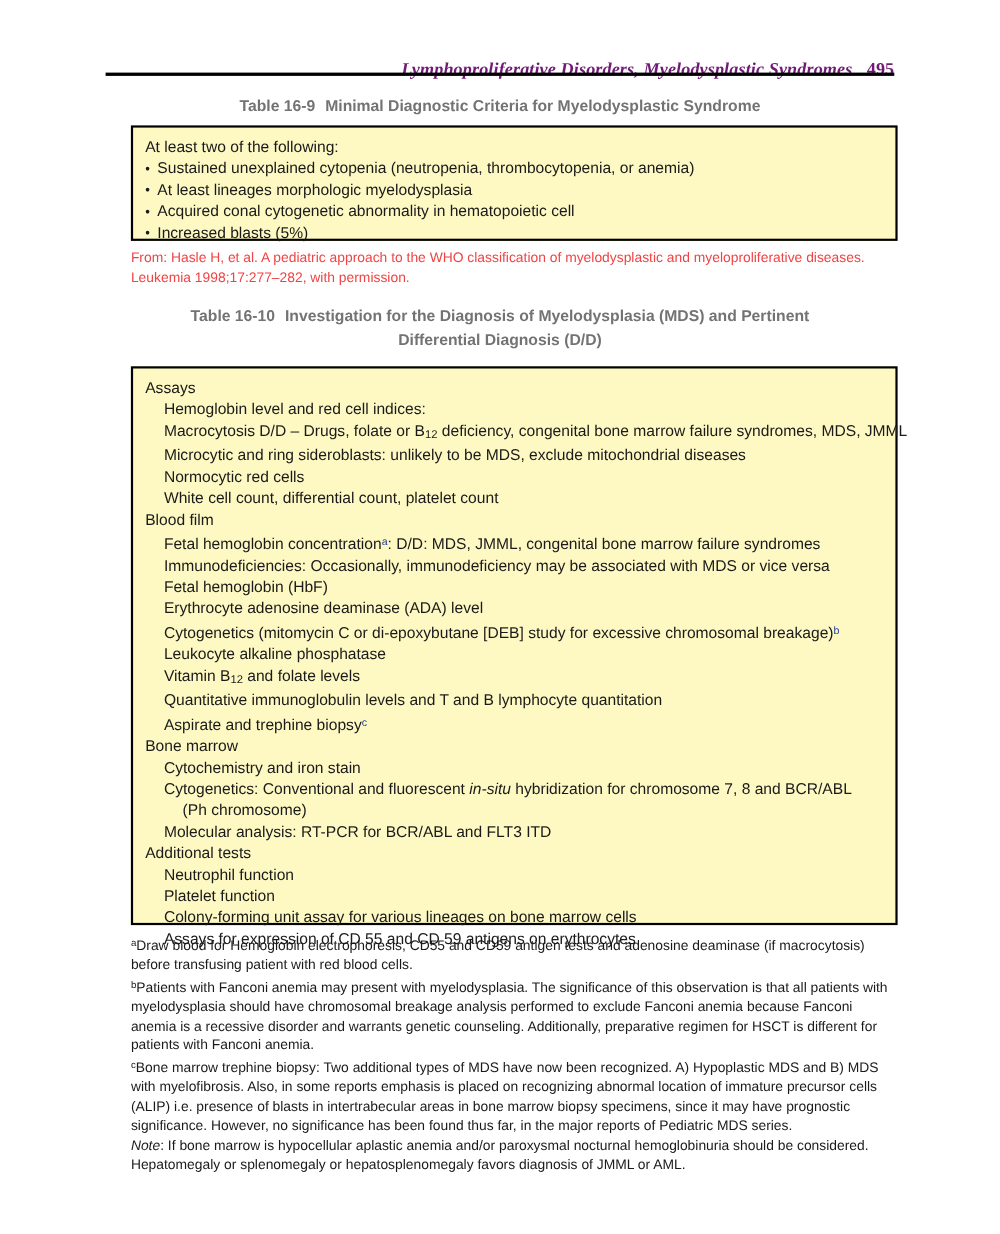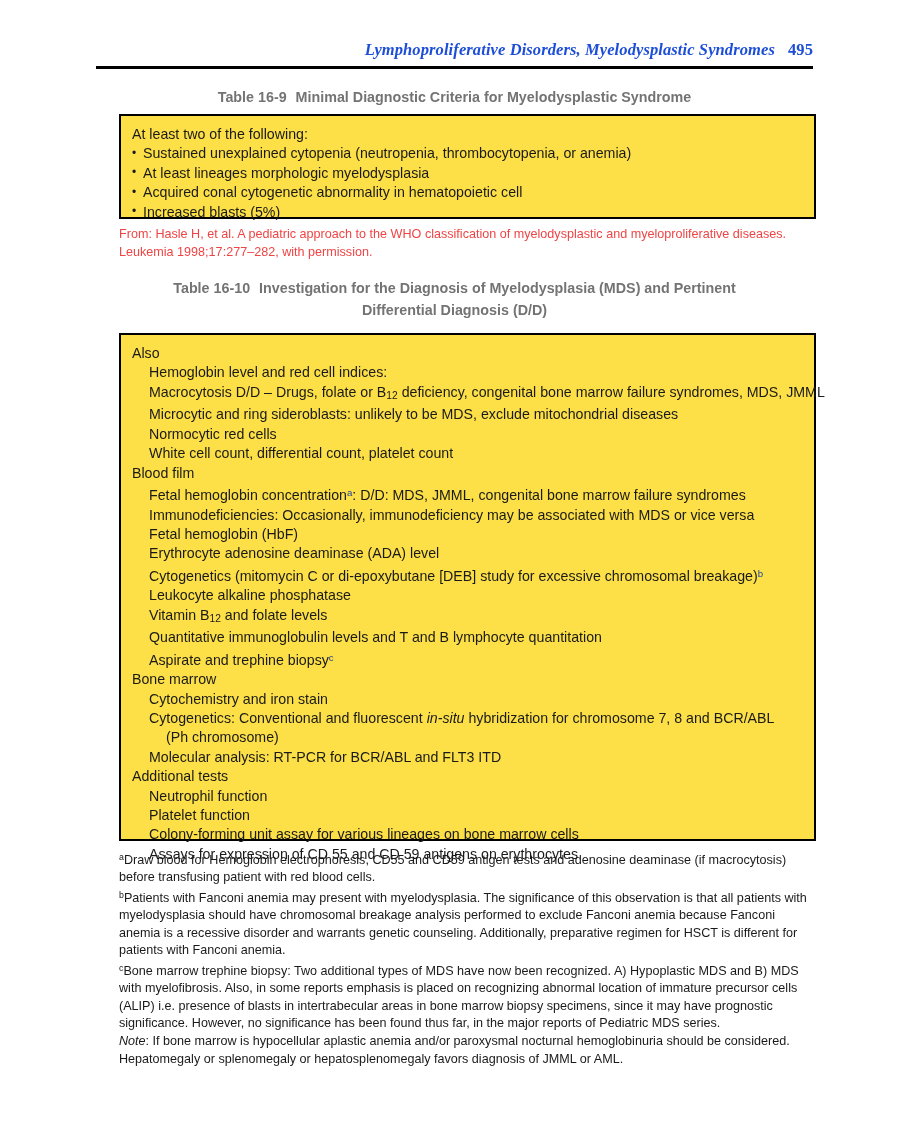--- a/index.html
+++ b/index.html
@@ -20,29 +20,29 @@
     left: 0; top: 0;
     width: 909px;
     height: 1122px;
     box-sizing: border-box;
   }
 
   
   .runhead {
     position: absolute;
     left: 96px;
-    top: 40px;
+    top: 53px;
     width: 717px;
     text-align: right;
     font-family: "Liberation Serif", serif;
     font-style: italic;
     font-weight: bold;
     font-size: 16.5px;
     letter-spacing: 0.1px;
-    color: #1d4ed8;
+    color: #701a75;
     white-space: nowrap;
   }
   .runhead .pg {
     font-style: normal;
     font-weight: bold;
     margin-left: 13px;
     font-family: "Liberation Serif", serif;
   }
   .headrule {
     position: absolute;
@@ -62,21 +62,21 @@
     text-align: center;
     line-height: 1.55;
   }
   .caption .num { margin-right: 9px; }
 
   
   .tbox {
     position: absolute;
     border: 2.1px solid #000;
     box-sizing: border-box;
-    background: #fde047;
+    background: #fef9c3;
   }
   .tbox-inner {
     padding: 9px 11px 10px 11px;
   }
   .row {
     font-size: 14.2px;
     line-height: 19.4px;
     color: #1a1a1a;
     white-space: nowrap;
   }
@@ -160,21 +160,21 @@
 
   <div class="caption" style="left:96px; top:277px; width:717px;">
     <div>
       <span class="num">Table 16-10</span><span>Investigation for the Diagnosis of Myelodysplasia (MDS) and Pertinent</span>
     </div>
     <div>Differential Diagnosis (D/D)</div>
   </div>
 
   <div class="tbox" style="left:119px; top:333px; width:697px; height:508px;">
     <div class="tbox-inner" id="t1610rows">
-        <div class="row lvl0">Also</div>
+        <div class="row lvl0">Assays</div>
         <div class="row lvl1">Hemoglobin level and red cell indices:</div>
         <div class="row lvl1">Macrocytosis D/D – Drugs, folate or B<sub>12</sub> deficiency, congenital bone marrow failure syndromes, MDS, JMML</div>
         <div class="row lvl1">Microcytic and ring sideroblasts: unlikely to be MDS, exclude mitochondrial diseases</div>
         <div class="row lvl1">Normocytic red cells</div>
         <div class="row lvl1">White cell count, differential count, platelet count</div>
         <div class="row lvl0">Blood film</div>
         <div class="row lvl1">Fetal hemoglobin concentration<sup class="fn">a</sup>: D/D: MDS, JMML, congenital bone marrow failure syndromes</div>
         <div class="row lvl1">Immunodeficiencies: Occasionally, immunodeficiency may be associated with MDS or vice versa</div>
         <div class="row lvl1">Fetal hemoglobin (HbF)</div>
         <div class="row lvl1">Erythrocyte adenosine deaminase (ADA) level</div>

